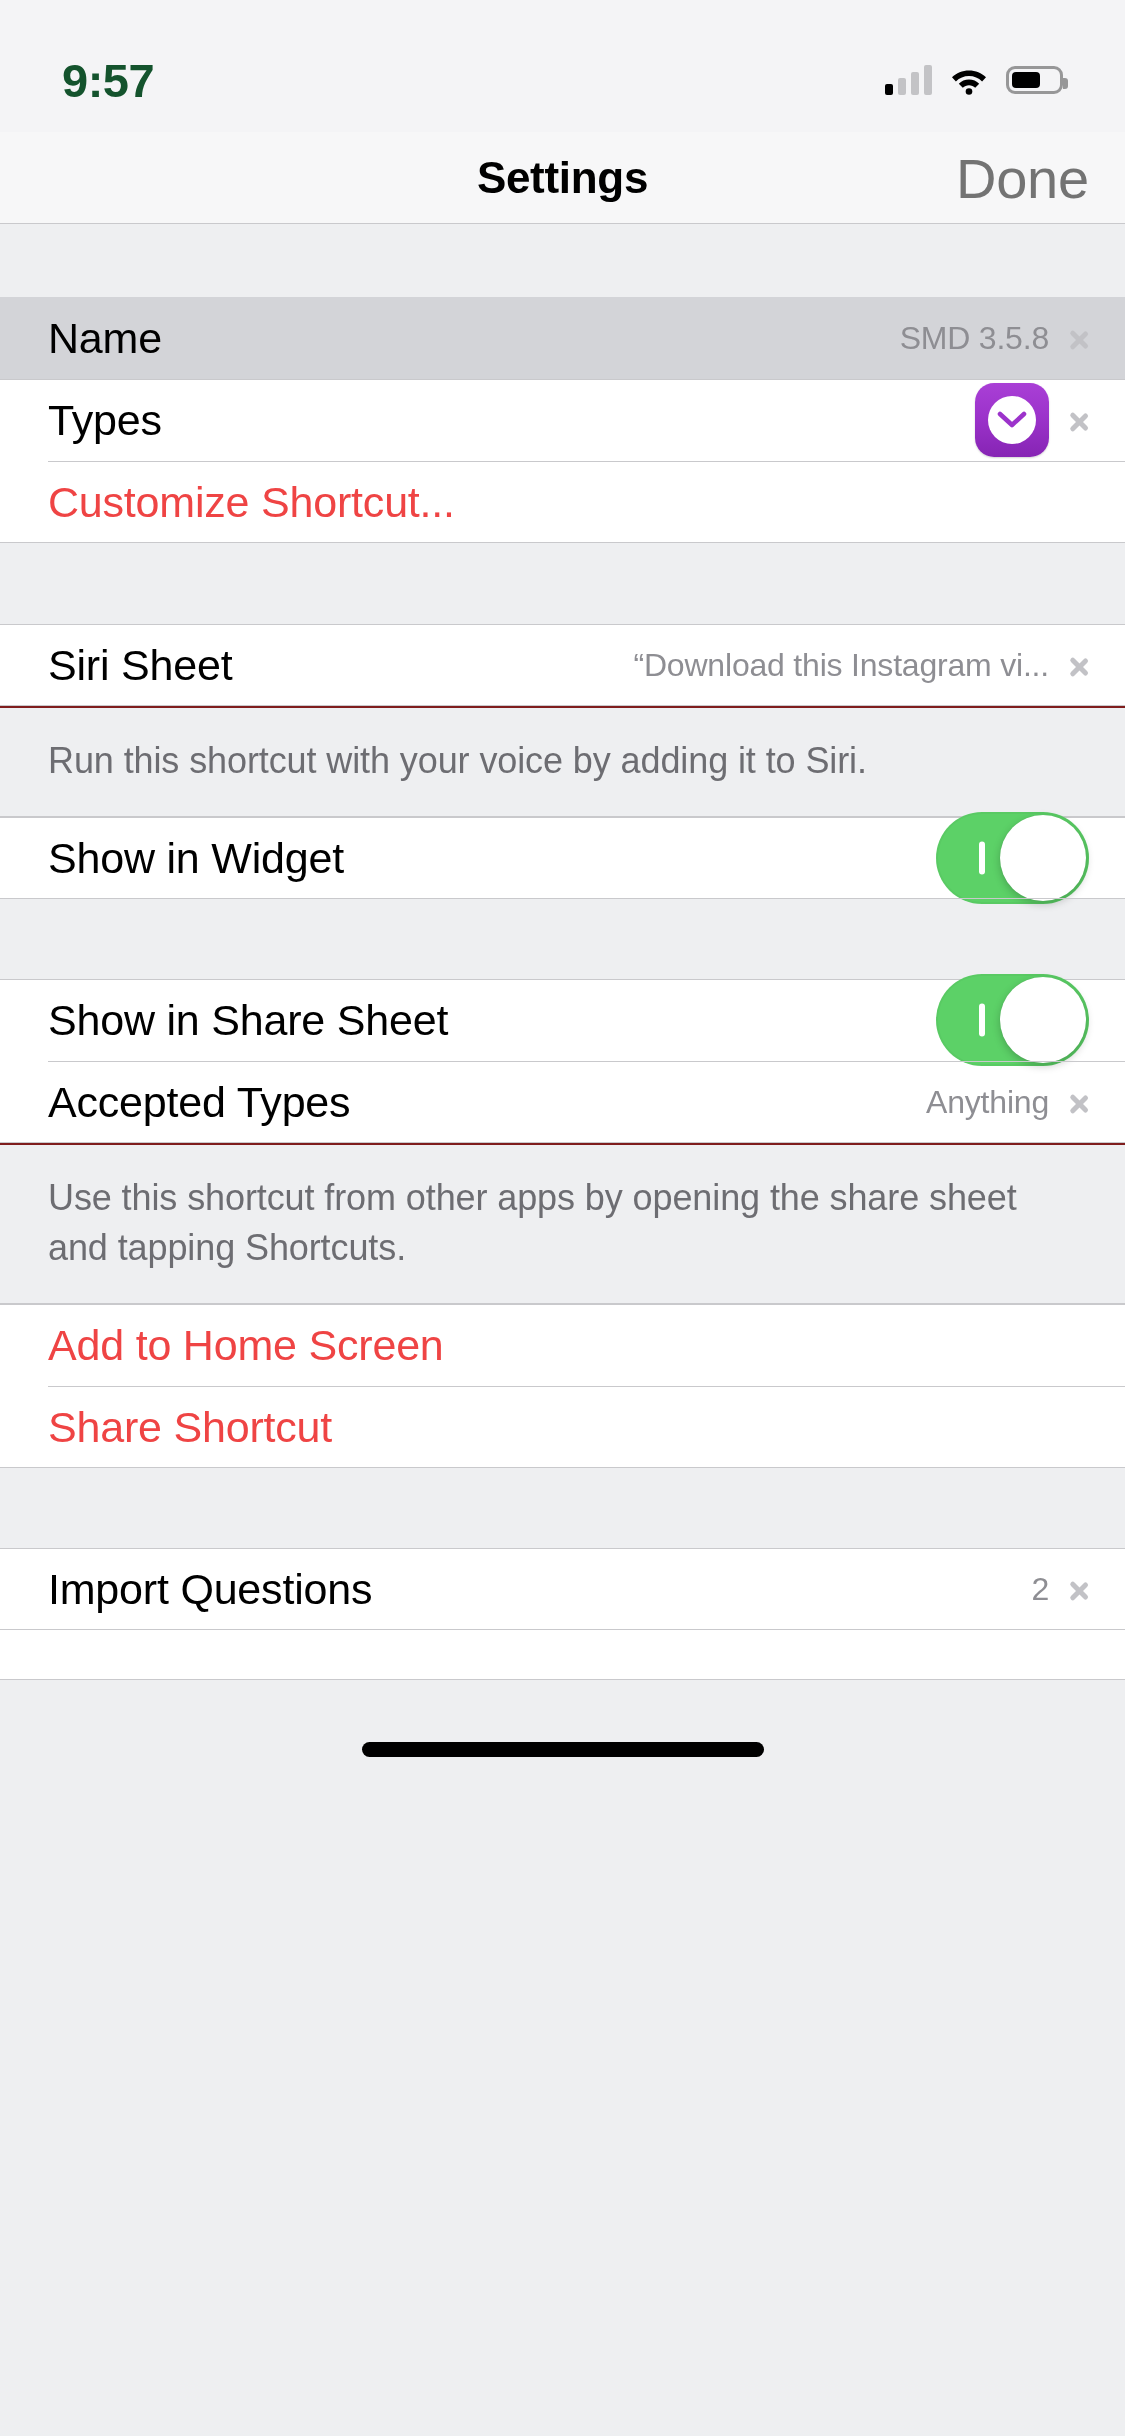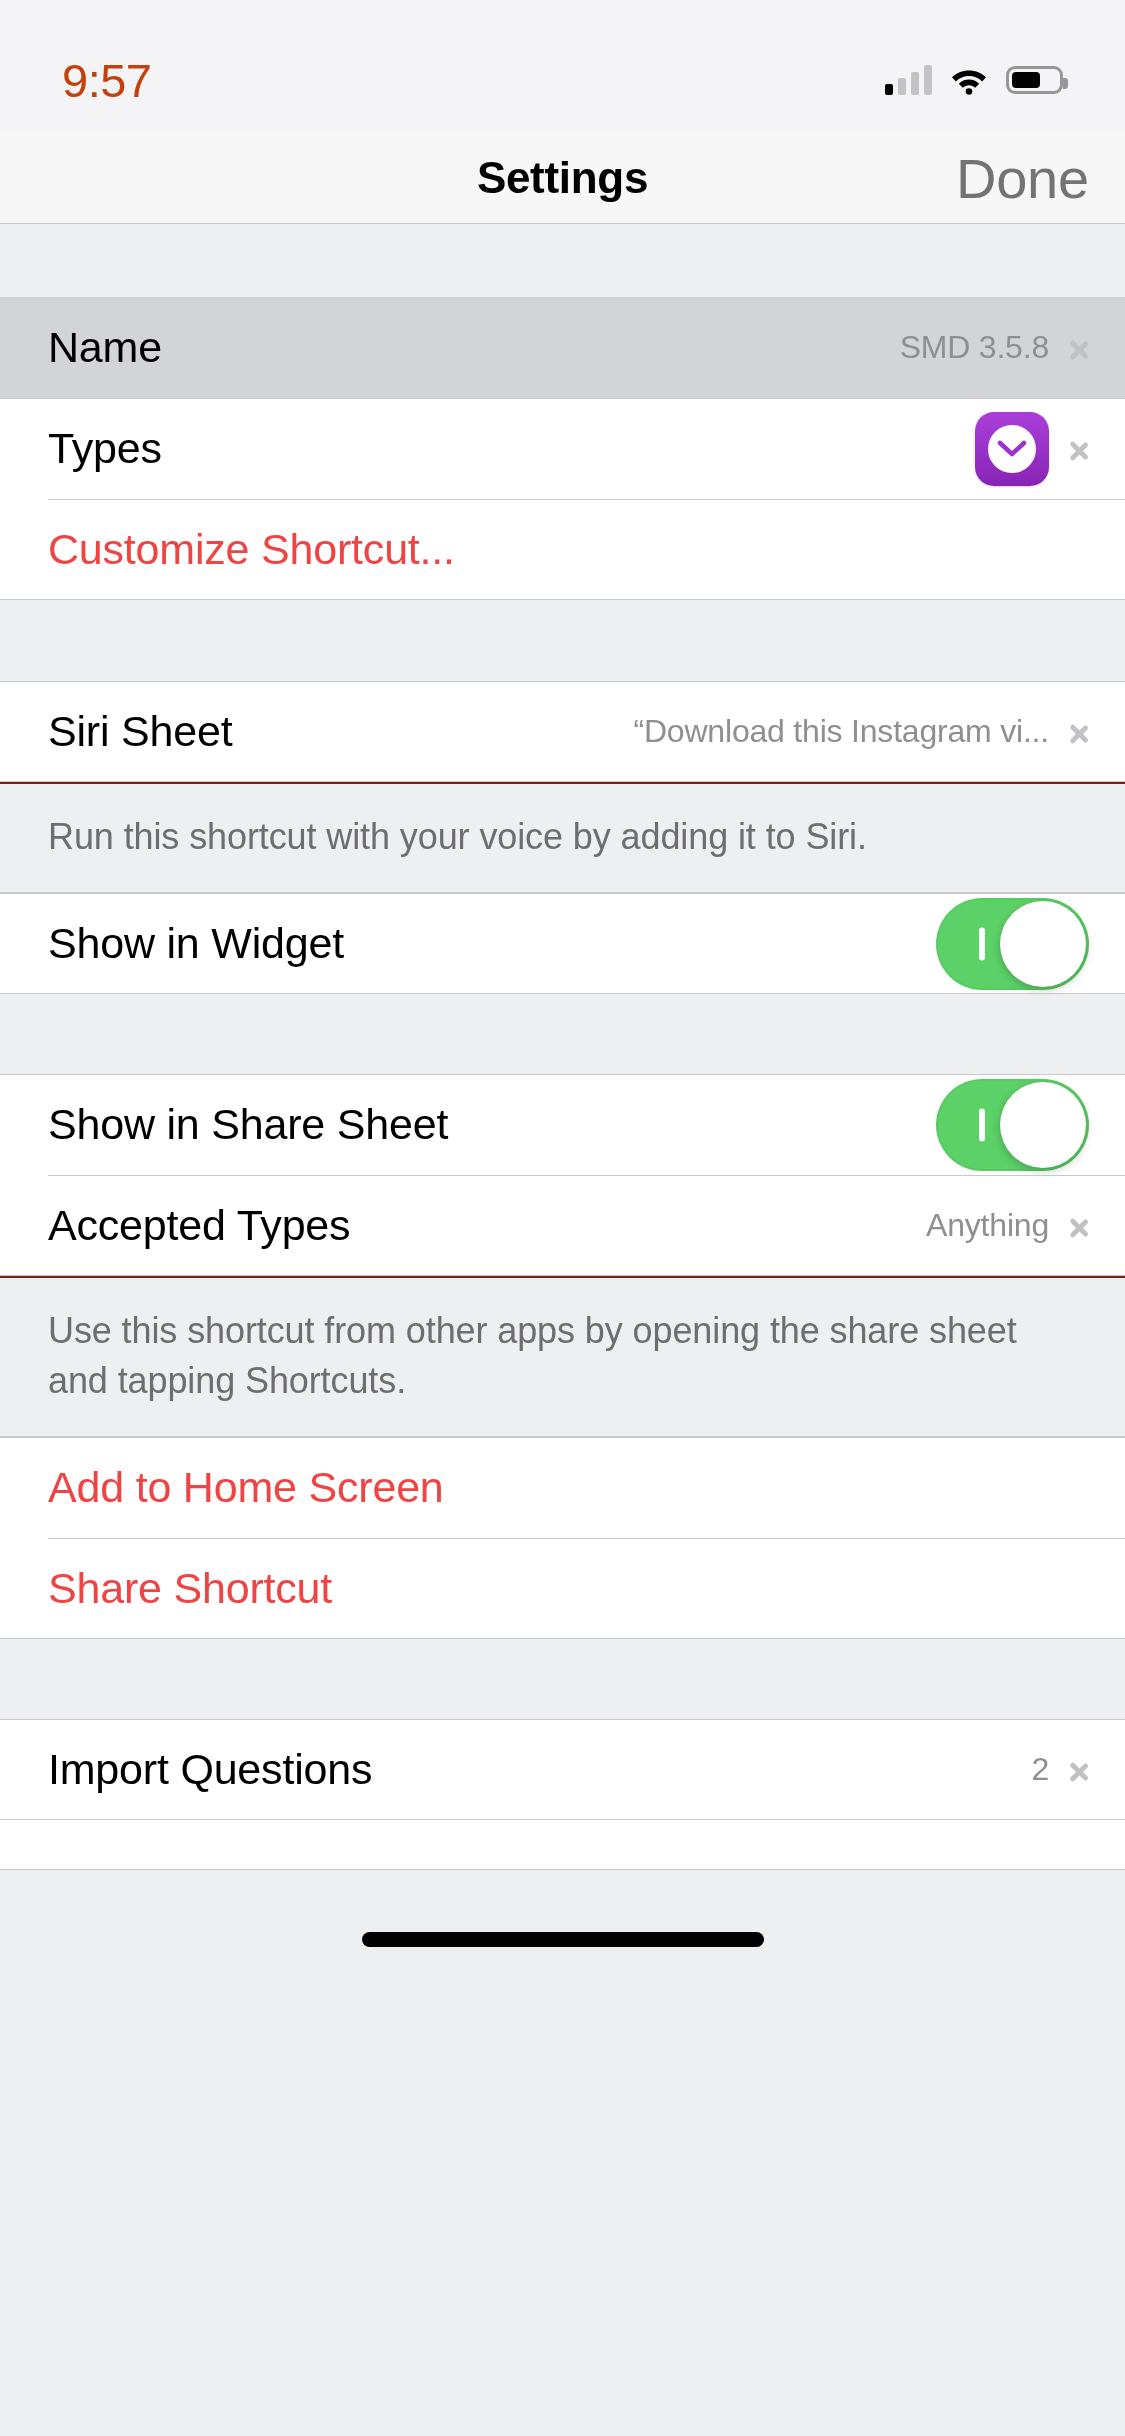--- a/index.html
+++ b/index.html
@@ -10,21 +10,21 @@
     -webkit-font-smoothing:antialiased;
   }
   #screen { position:relative; width:1125px; height:2436px; overflow:hidden; background:#eeeff1; }
 
   
   .statusbar {
     height:132px; background:#f4f4f6;
     display:flex; align-items:center; justify-content:space-between;
     padding:28px 62px 0 62px; position:relative;
   }
-  .sb-time { font-size:47px; font-weight:400; color:#c2410c; letter-spacing:-0.5px; }
+  .sb-time { font-size:47px; font-weight:700; color:#14532d; letter-spacing:-0.5px; }
   .sb-right { display:flex; align-items:center; gap:17px; }
   .bars { display:flex; align-items:flex-end; gap:5px; height:30px; }
   .bars i { width:8px; background:#000; border-radius:2px; display:block; }
   .bars i:nth-child(1){ height:11px; }
   .bars i:nth-child(2){ height:17px; background:#c3c3c6; }
   .bars i:nth-child(3){ height:23px; background:#c3c3c6; }
   .bars i:nth-child(4){ height:30px; background:#c3c3c6; }
   .wifi { position:relative; width:40px; height:30px; }
   .wifi svg { display:block; }
   .batt { position:relative; width:57px; height:28px; border:3px solid rgba(0,0,0,.38);
@@ -48,21 +48,21 @@
   
   .gap { background:#eeeff1; }
   .group { background:#fff; position:relative; }
   .group:before, .group:after {
     content:""; position:absolute; left:0; right:0; height:1px; background:#c9c9cc;
   }
   .group:before { top:0; }
   .group:after { bottom:0; }
 
   .row {
-    height:101px; display:flex; align-items:center;
+    height:82px; display:flex; align-items:center;
     padding:0 36px 0 48px; position:relative; background:transparent;
   }
   .row.selected { background:#d3d4d8; }
   .row + .row:before {
     content:""; position:absolute; left:48px; right:0; top:0; height:1px; background:#c9c9cc;
   }
   .row.selected + .row:before { left:0; }
   .row-label { font-size:43px; color:#000; letter-spacing:-0.2px; white-space:nowrap; }
   .row-label.blue { color:#ef4444; }
   .row-spacer { flex:1 1 auto; min-width:14px; }

